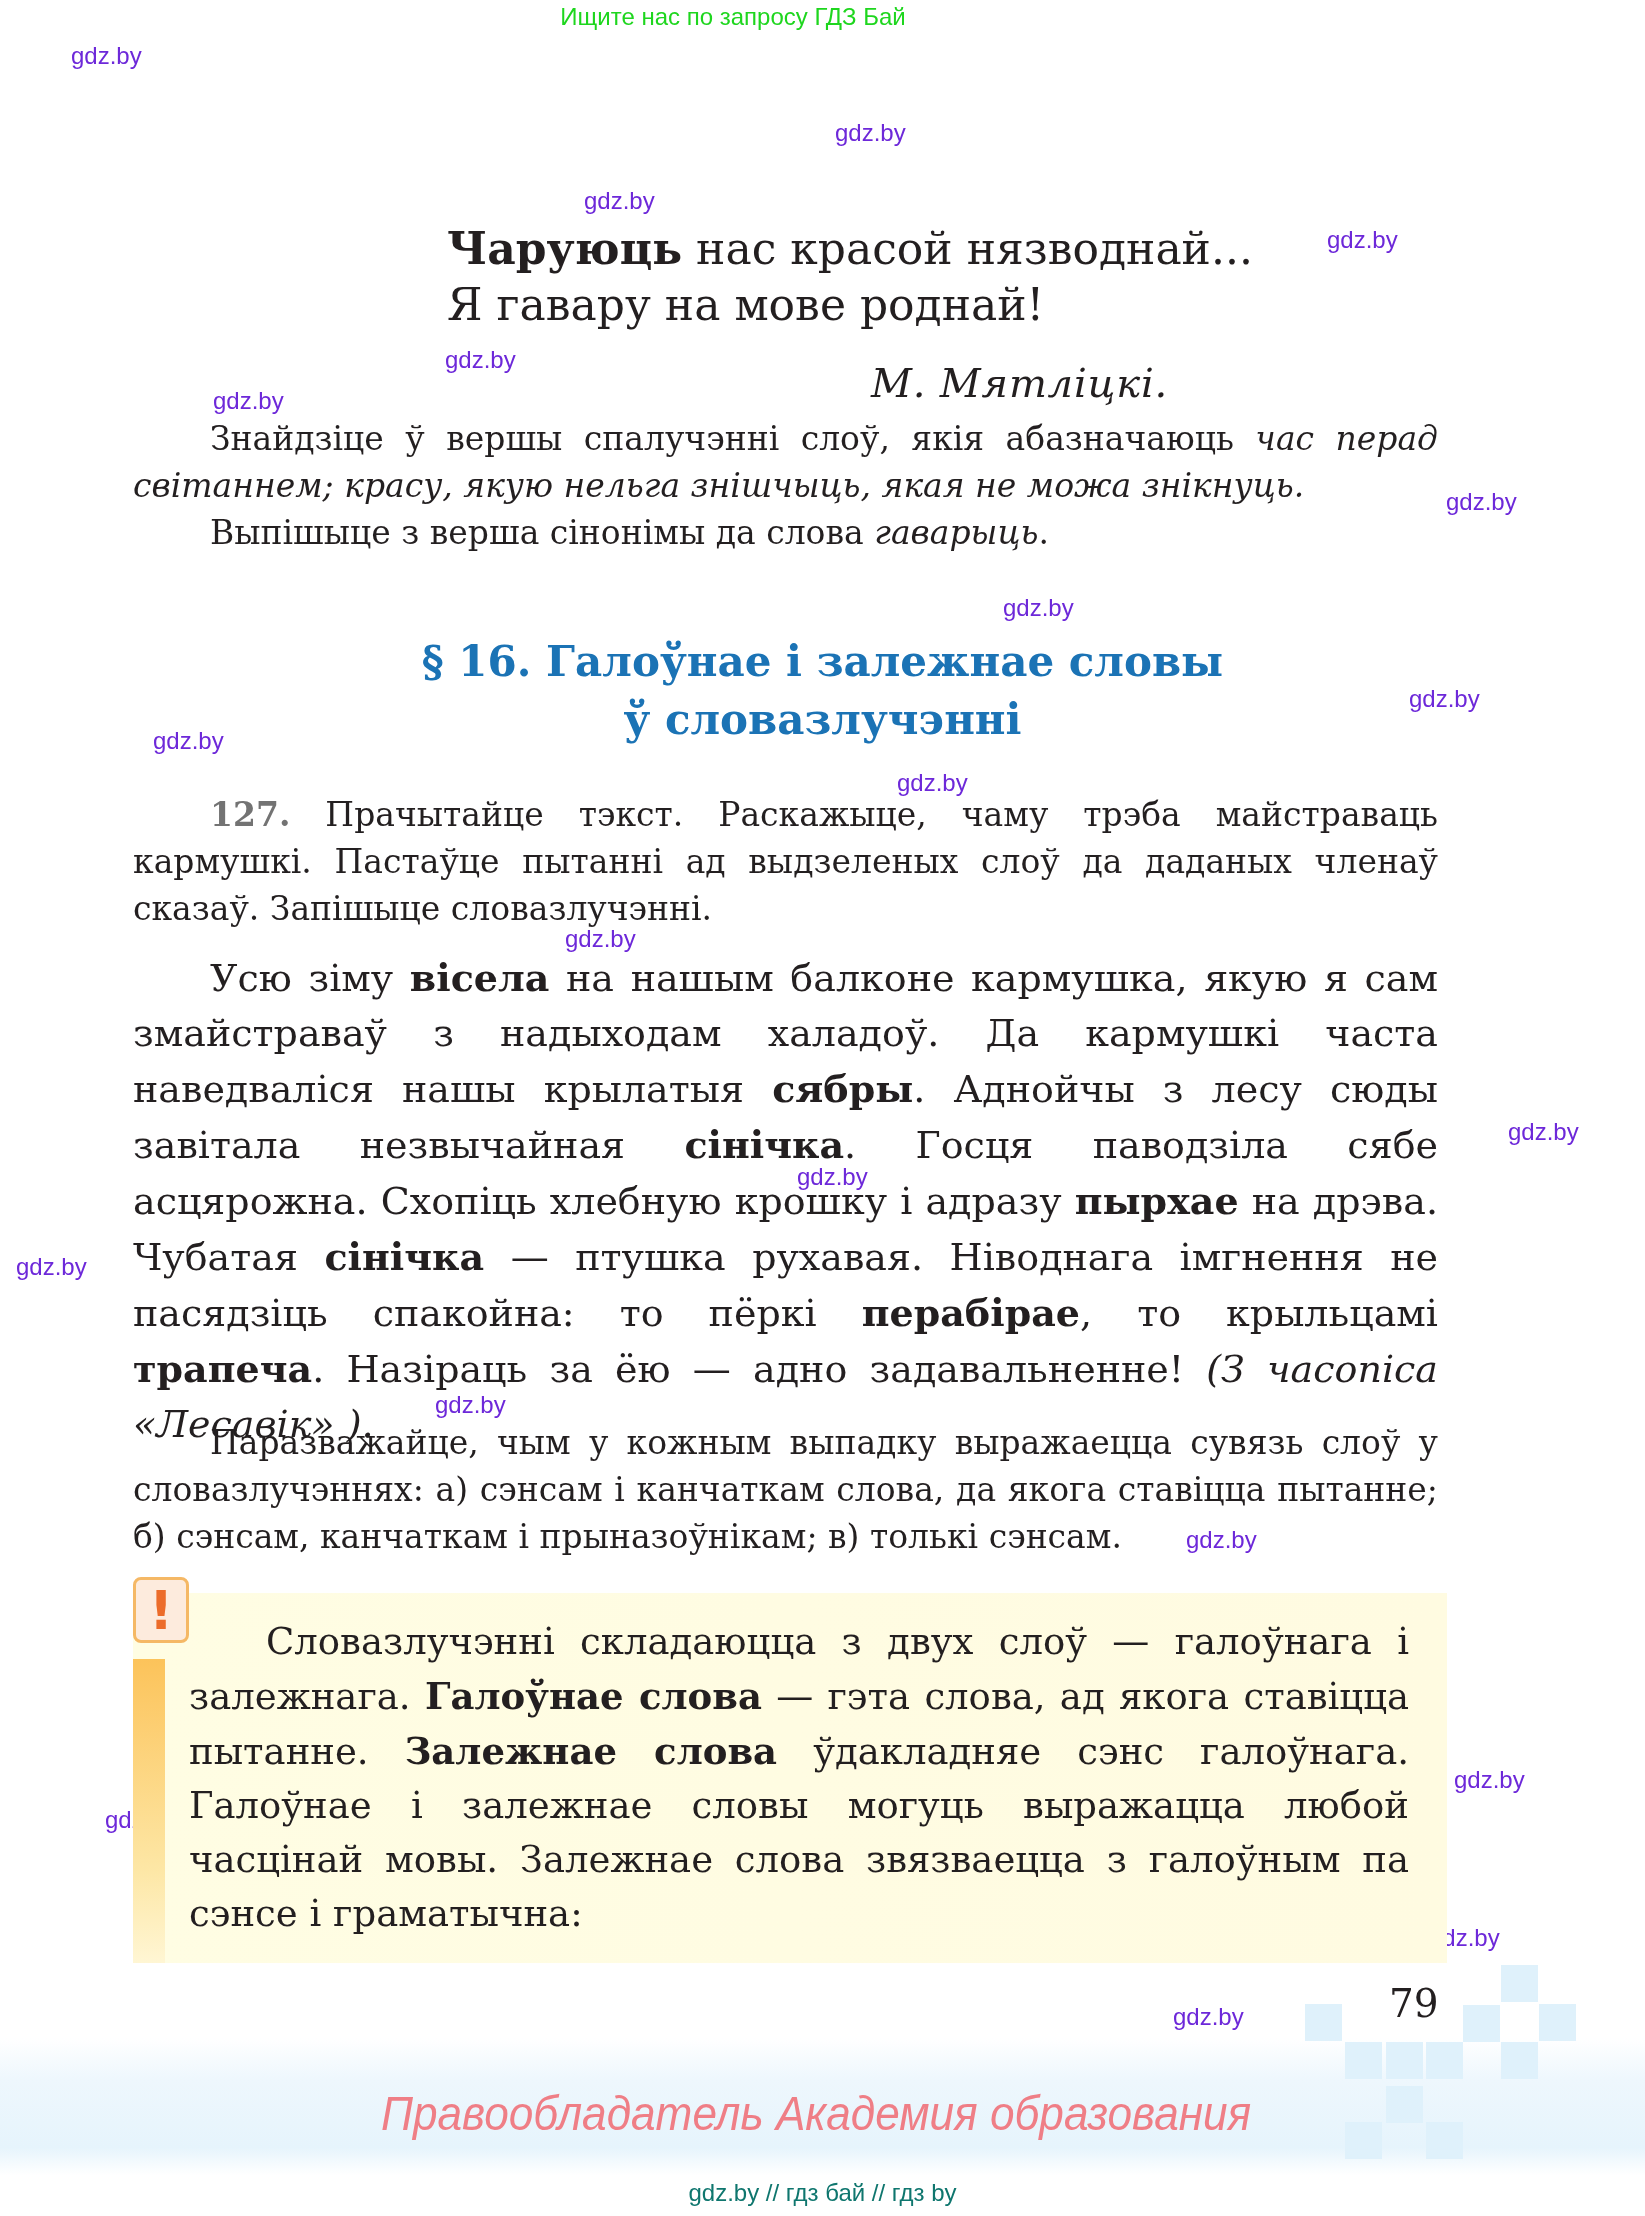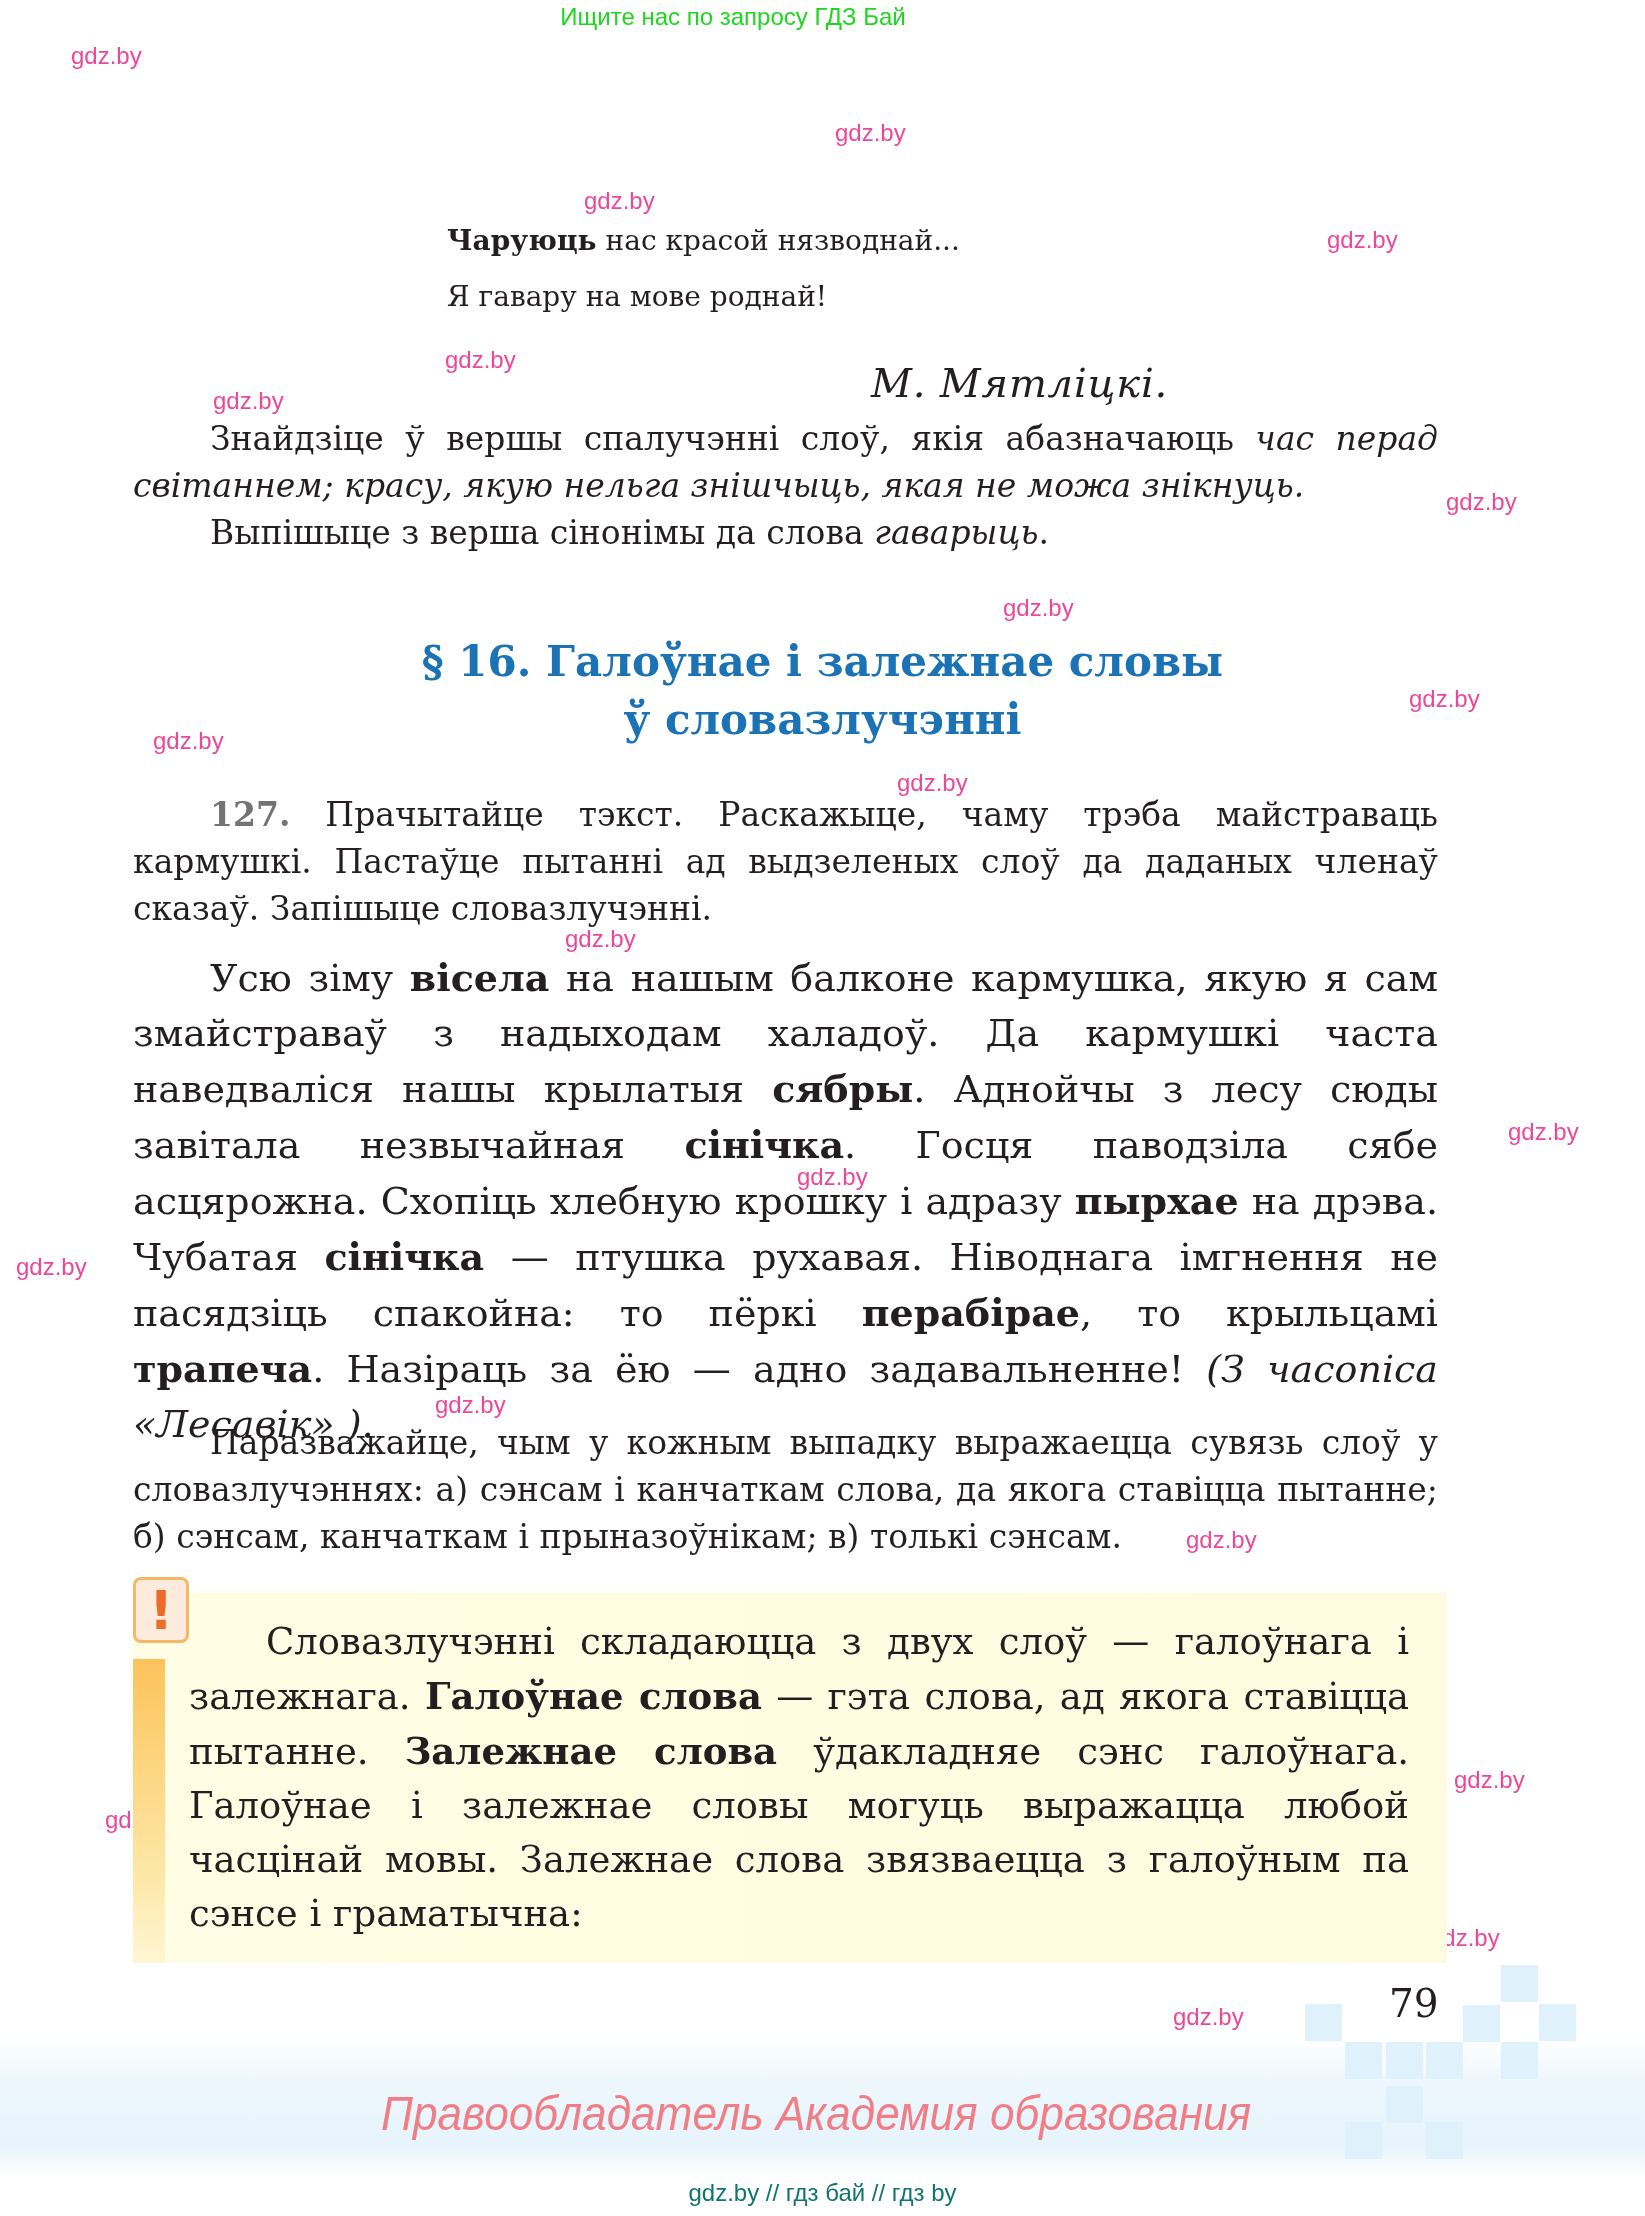--- a/index.html
+++ b/index.html
@@ -1,22 +1,22 @@
 <!DOCTYPE html>
 <html style="font-size:13px"><head>
 <meta charset="utf-8">
 <style>
   html, body { margin:0; padding:0; }
   body { width:1645px; height:2216px; position:relative; background:#ffffff; overflow:hidden;
          font-family:"DejaVu Serif", serif; color:#231f20; }
   .abs { position:absolute; }
-  .wm { position:absolute; font-family:"Liberation Sans", sans-serif; font-size:24px; color:#ec4899; white-space:nowrap; }
+  .wm { position:absolute; font-family:"Liberation Sans", sans-serif; font-size:24px; color:#6d28d9; white-space:nowrap; }
   .topbanner { left:0; width:1466px; top:3.2px; text-align:center; font-family:"Liberation Sans", sans-serif;
                font-size:24px; color:#1ed61e; }
-  .poem { left:447px; font-size:28px; line-height:44px; white-space:nowrap; }
+  .poem { left:447px; font-size:44px; line-height:60px; white-space:nowrap; }
   .poem b { font-weight:bold; }
   .author { right:477px; font-style:italic; font-size:40px; white-space:nowrap; letter-spacing:0.8px; }
   .para { left:133px; width:1305px; font-size:33px; line-height:47px; text-align:justify; }
   .para .ind { display:inline-block; width:77px; }
   .para i { font-style:italic; }
   .heading { left:0; width:1645px; text-align:center; color:#1b73b5; font-weight:bold; font-size:42px; line-height:58px; }
   .ex-num { color:#737373; font-weight:bold; }
   .story { left:133px; width:1305px; font-size:38px; line-height:55px; text-align:justify; }
   .story b { font-weight:bold; }
   .rule-box { left:133px; top:1593px; width:1314px; height:370px;

